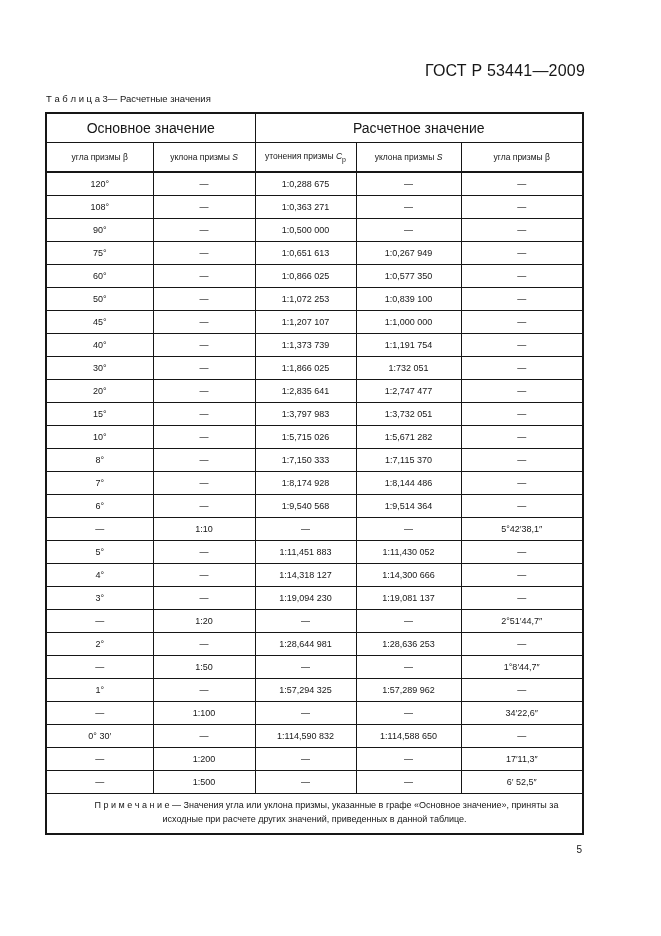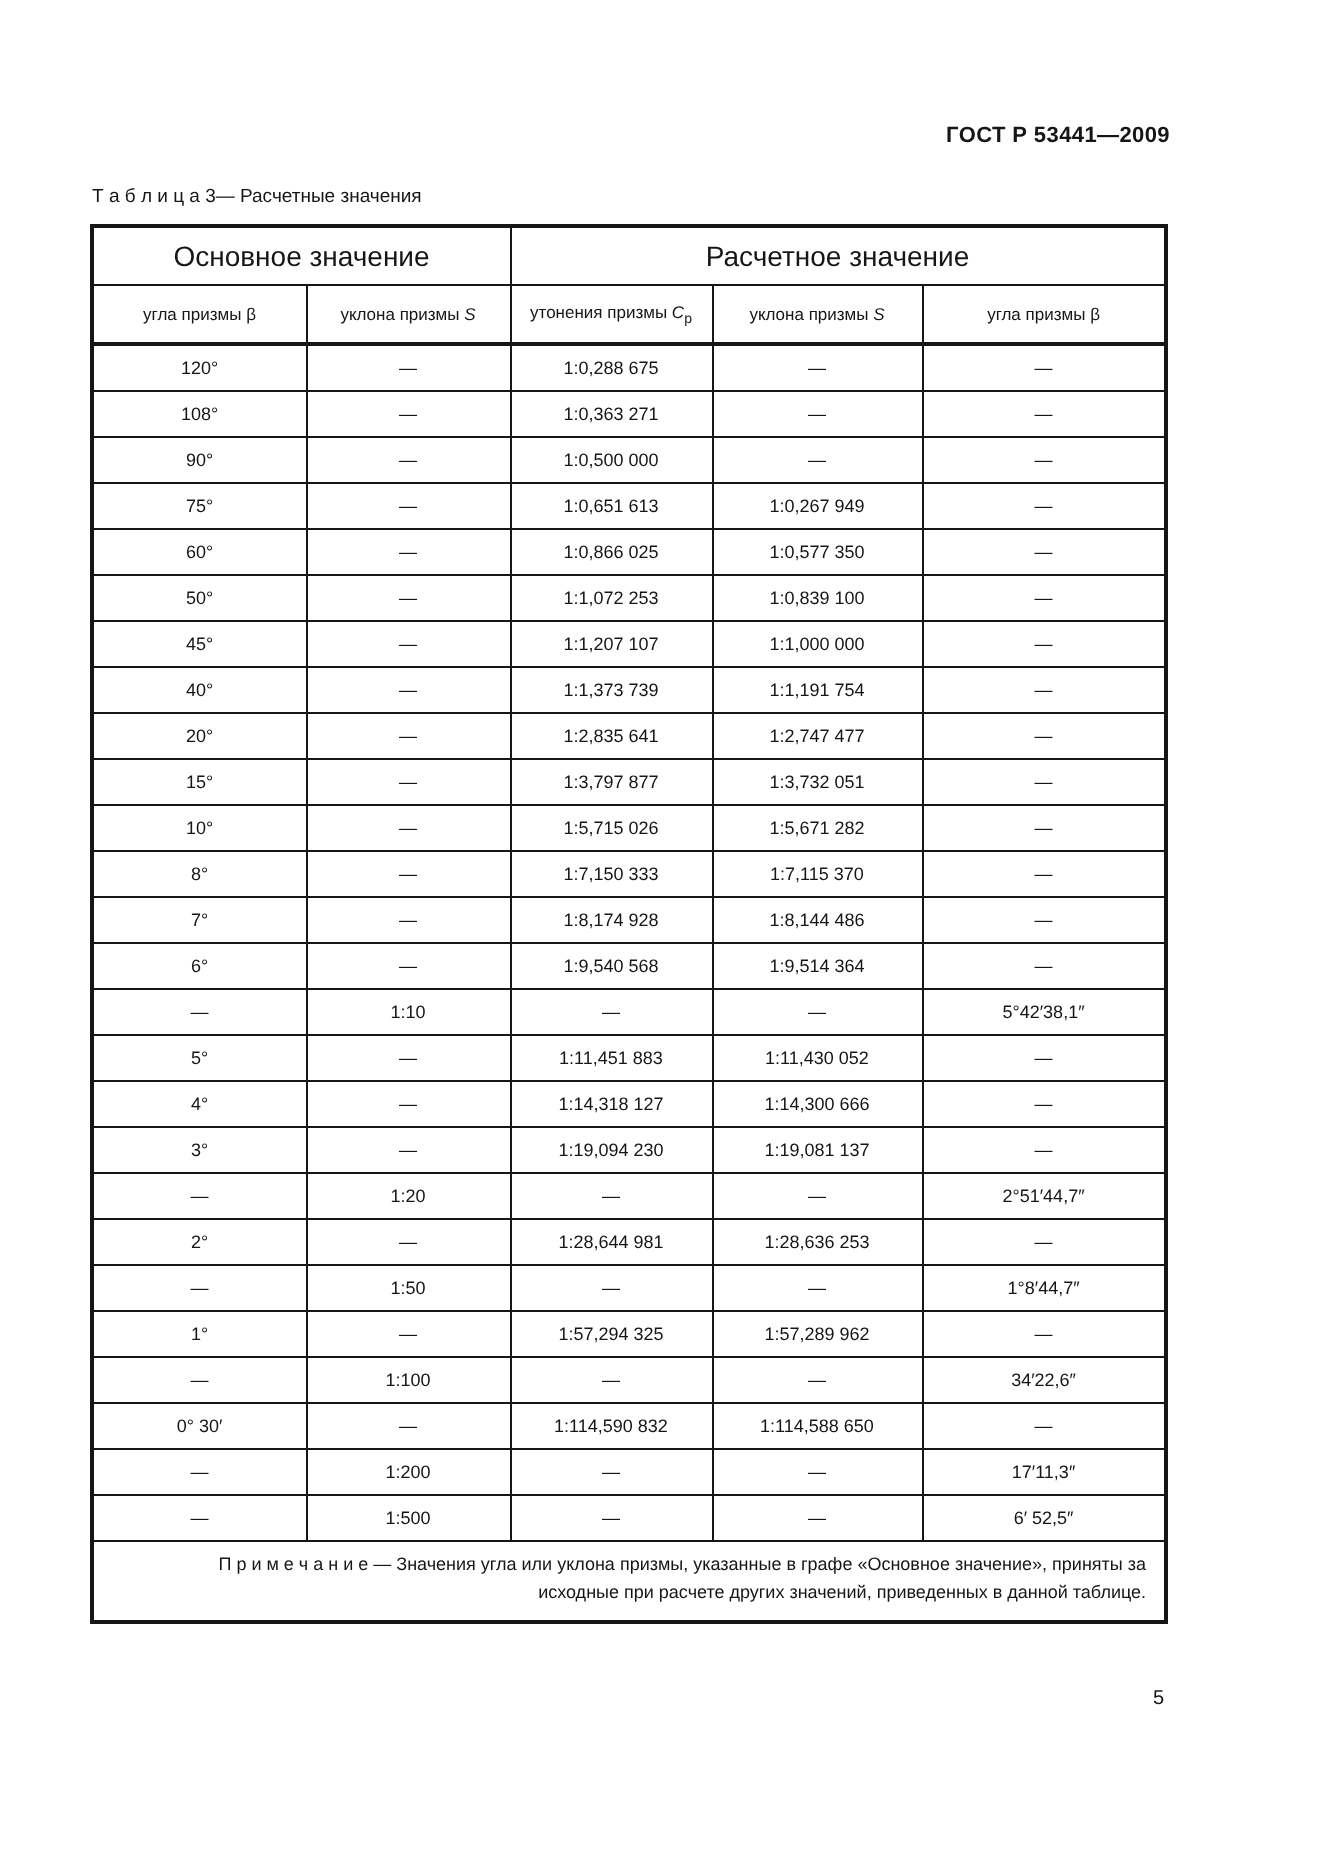--- a/index.html
+++ b/index.html
@@ -14,22 +14,22 @@
     margin: 0 auto;
     background: #ffffff;
     font-family: "Liberation Sans", sans-serif;
     color: #161616;
     overflow: hidden;
   }
   .doc-header {
     position: absolute;
     top: 62px;
     right: 76px;
-    font-size: 11px;
-    font-weight: bold;
+    font-size: 16px;
+    font-weight: normal;
     letter-spacing: 0.2px;
     white-space: nowrap;
   }
   .caption {
     position: absolute;
     top: 93px;
     left: 46px;
     font-size: 9.5px;
     white-space: nowrap;
     text-align: center;
@@ -60,21 +60,21 @@
     height: 28px;
     font-size: 8.5px;
     font-weight: normal;
     border-bottom: 2.5px solid #161616;
   }
   .gost-table tbody td {
     height: 22px;
     font-size: 9px;
   }
   .gost-table tfoot td.note {
-    text-align: right;
+    text-align: center;
     font-size: 9px;
     line-height: 1.5;
     padding: 5px 9px 7px 9px;
     white-space: normal;
   }
   .note-label {
     margin-left: 24px;
   }
   .sym-italic {
     font-style: italic;
@@ -171,30 +171,37 @@
           <td>—</td>
         </tr>
         <tr>
           <td>40°</td>
           <td>—</td>
           <td>1:1,373 739</td>
           <td>1:1,191 754</td>
           <td>—</td>
         </tr>
         <tr>
+          <td>30°</td>
+          <td>—</td>
+          <td>1:1,866 025</td>
+          <td>1:732 051</td>
+          <td>—</td>
+        </tr>
+        <tr>
           <td>20°</td>
           <td>—</td>
           <td>1:2,835 641</td>
           <td>1:2,747 477</td>
           <td>—</td>
         </tr>
         <tr>
           <td>15°</td>
           <td>—</td>
-          <td>1:3,797 877</td>
+          <td>1:3,797 983</td>
           <td>1:3,732 051</td>
           <td>—</td>
         </tr>
         <tr>
           <td>10°</td>
           <td>—</td>
           <td>1:5,715 026</td>
           <td>1:5,671 282</td>
           <td>—</td>
         </tr>

